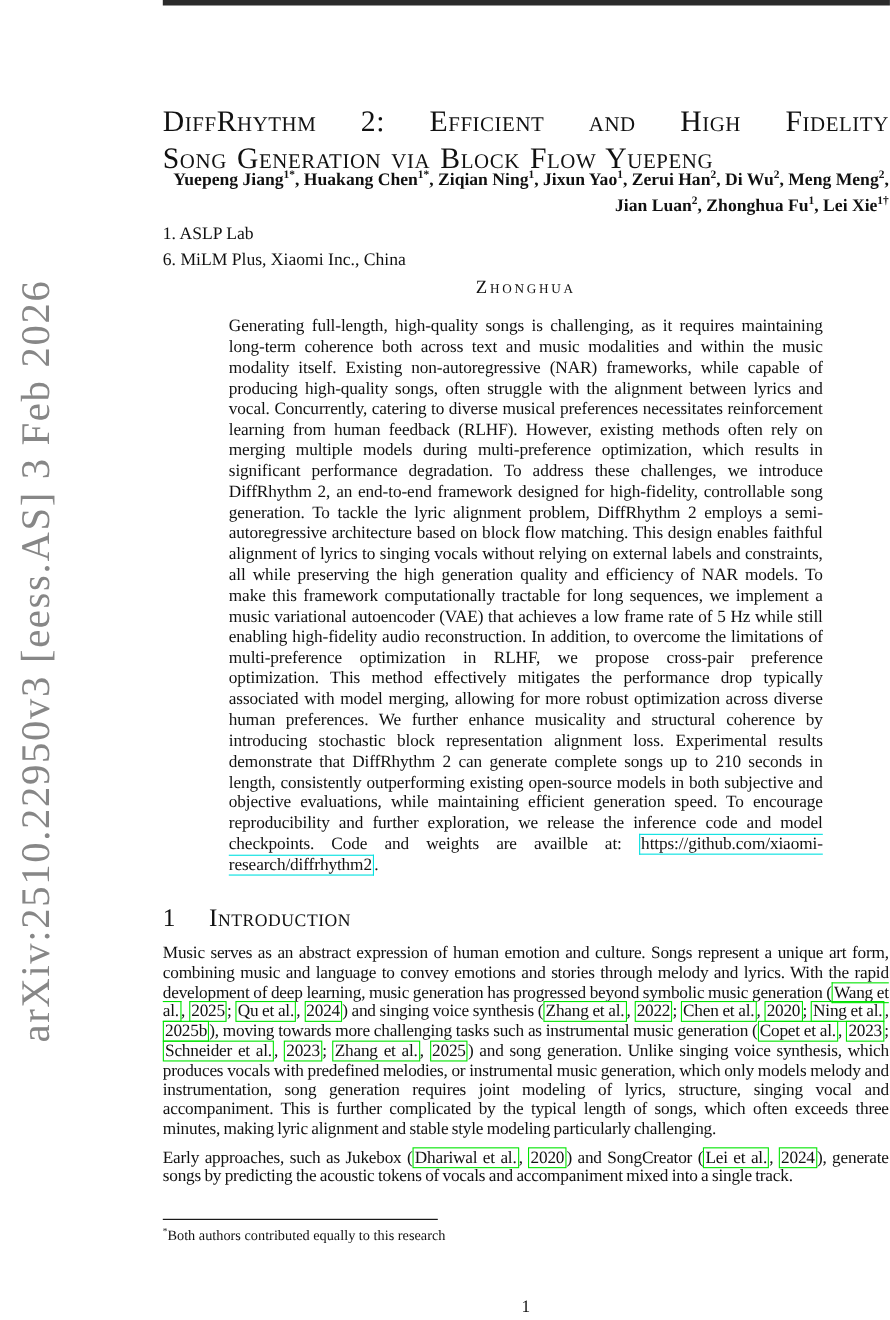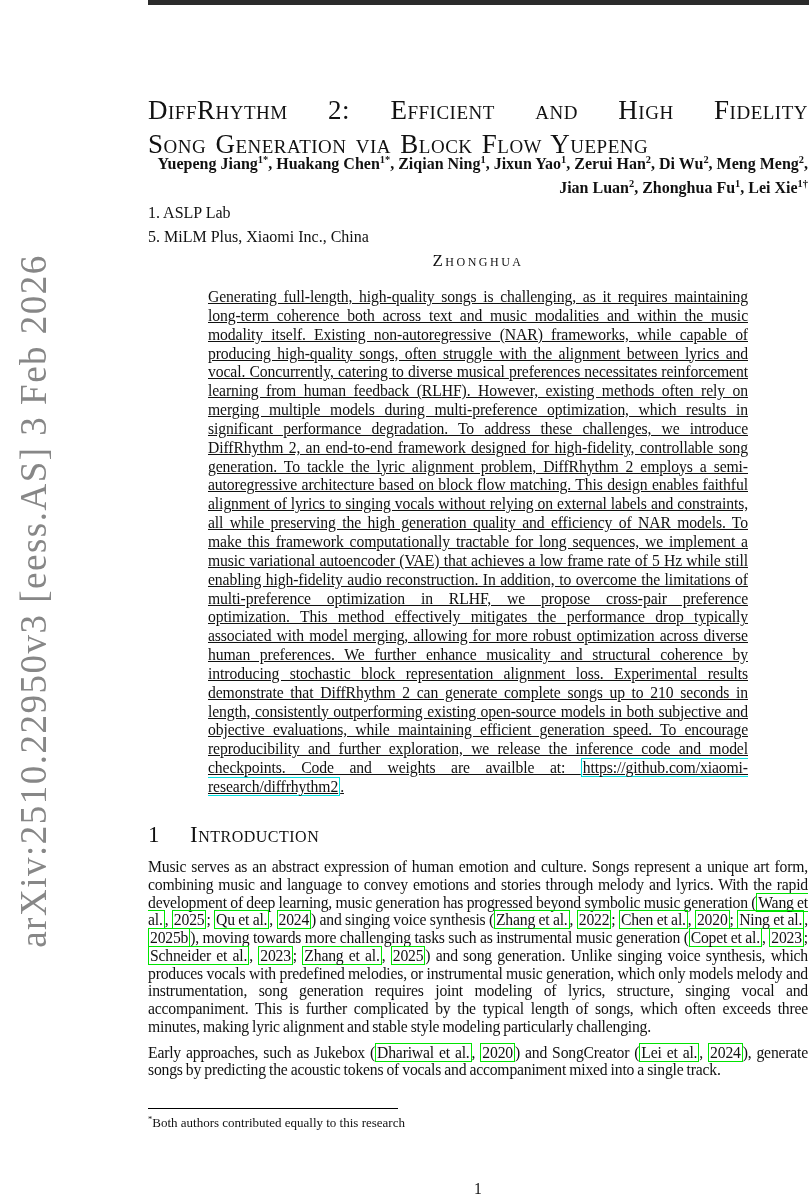--- a/index.html
+++ b/index.html
@@ -24,21 +24,21 @@
     font-size:27px;line-height:34px;font-variant:small-caps;letter-spacing:0.5px;margin-top:29px;}
   .title .l1{text-align:justify;text-align-last:justify;}
   .title .l2{word-spacing:2px;}
   .authors{position:absolute;left:148px;top:152px;width:660px;font-size:16px;line-height:23.5px;}
   .author-names{font-weight:bold;text-align:right;}
   sup{font-size:65%;line-height:0;}
   .affiliations{margin-top:2px;}
   .abs-heading{position:absolute;left:148px;top:251px;width:660px;text-align:center;
     font-size:17px;font-variant:small-caps;letter-spacing:2.5px;}
   .abs-body{position:absolute;left:208px;top:288px;width:540px;
-    font-size:15.7px;line-height:18.85px;text-align:justify;letter-spacing:-0.1px;text-decoration:underline;}
+    font-size:15.7px;line-height:18.85px;text-align:justify;letter-spacing:-0.1px;}
   .section-heading{position:absolute;left:148px;top:822px;font-size:23px;
     font-variant:small-caps;letter-spacing:0.5px;}
   .section-heading .num{display:inline-block;width:42px;font-variant:normal;}
   .intro{position:absolute;left:148px;top:858px;width:660px;
     font-size:15.7px;line-height:17.75px;text-align:justify;
     letter-spacing:-0.2px;word-spacing:-0.6px;}
   .intro .para + .para{margin-top:8px;}
   .cite{border:1.5px solid var(--citation-green);padding:0 1px;}
   .urlbox{border:1.5px solid var(--url-cyan);padding:0 1px;}
   .footnote{position:absolute;left:148px;top:1108px;width:660px;font-size:13px;line-height:17.5px;}
@@ -54,21 +54,21 @@
 
 <div class="title">
   <div class="l1">DiffRhythm 2: Efficient and High Fidelity</div>
   <div class="l2">Song Generation via Block Flow Yuepeng</div>
 </div>
 
 <div class="authors">
   <div class="author-names"><span>Yuepeng Jiang<sup>1*</sup></span>, <span>Huakang Chen<sup>1*</sup></span>, <span>Ziqian Ning<sup>1</sup></span>, <span>Jixun Yao<sup>1</sup></span>, <span>Zerui Han<sup>2</sup></span>, <span>Di Wu<sup>2</sup></span>, <span>Meng Meng<sup>2</sup></span>, <span>Jian Luan<sup>2</sup></span>, <span>Zhonghua Fu<sup>1</sup></span>, <span>Lei Xie<sup>1†</sup></span></div>
   <div class="affiliations">
       <div>1. ASLP Lab</div>
-      <div>5. MiLM Plus, Xiaomi Inc., China</div>
+      <div>6. MiLM Plus, Xiaomi Inc., China</div>
     </div>
 </div>
 
 <div class="abs-heading">Zhonghua</div>
 
 <div class="abs-body">Generating full-length, high-quality songs is challenging, as it requires maintaining long-term coherence both across text and music modalities and within the music modality itself. Existing non-autoregressive (NAR) frameworks, while capable of producing high-quality songs, often struggle with the alignment between lyrics and vocal. Concurrently, catering to diverse musical preferences necessitates reinforcement learning from human feedback (RLHF). However, existing methods often rely on merging multiple models during multi-preference optimization, which results in significant performance degradation. To address these challenges, we introduce DiffRhythm 2, an end-to-end framework designed for high-fidelity, controllable song generation. To tackle the lyric alignment problem, DiffRhythm 2 employs a semi-autoregressive architecture based on block flow matching. This design enables faithful alignment of lyrics to singing vocals without relying on external labels and constraints, all while preserving the high generation quality and efficiency of NAR models. To make this framework computationally tractable for long sequences, we implement a music variational autoencoder (VAE) that achieves a low frame rate of 5 Hz while still enabling high-fidelity audio reconstruction. In addition, to overcome the limitations of multi-preference optimization in RLHF, we propose cross-pair preference optimization. This method effectively mitigates the performance drop typically associated with model merging, allowing for more robust optimization across diverse human preferences. We further enhance musicality and structural coherence by introducing stochastic block representation alignment loss. Experimental results demonstrate that DiffRhythm 2 can generate complete songs up to 210 seconds in length, consistently outperforming existing open-source models in both subjective and objective evaluations, while maintaining efficient generation speed. To encourage reproducibility and further exploration, we release the inference code and model checkpoints. Code and weights are availble at: <span class="urlbox">https://github.com/xiaomi-research/diffrhythm2</span>.</div>
 
 <div class="section-heading"><span class="num">1</span><span>Introduction</span></div>
 
 <div class="intro">

